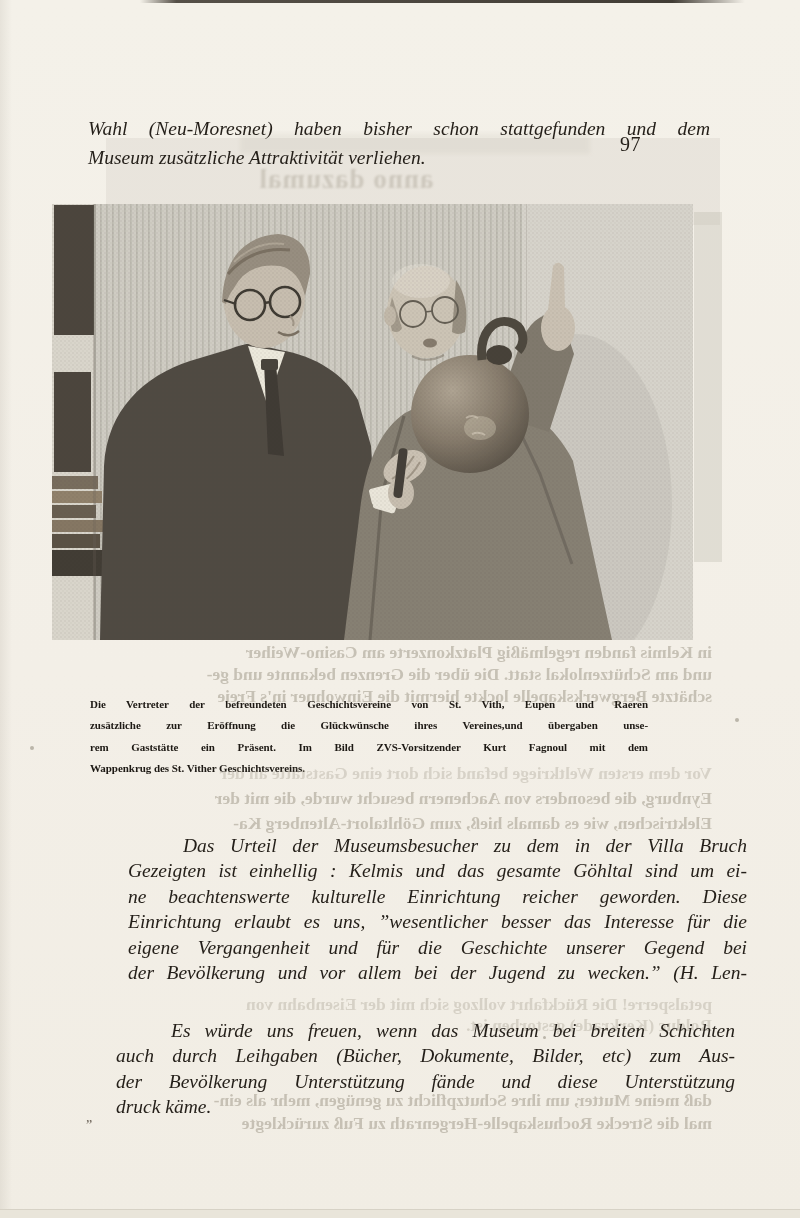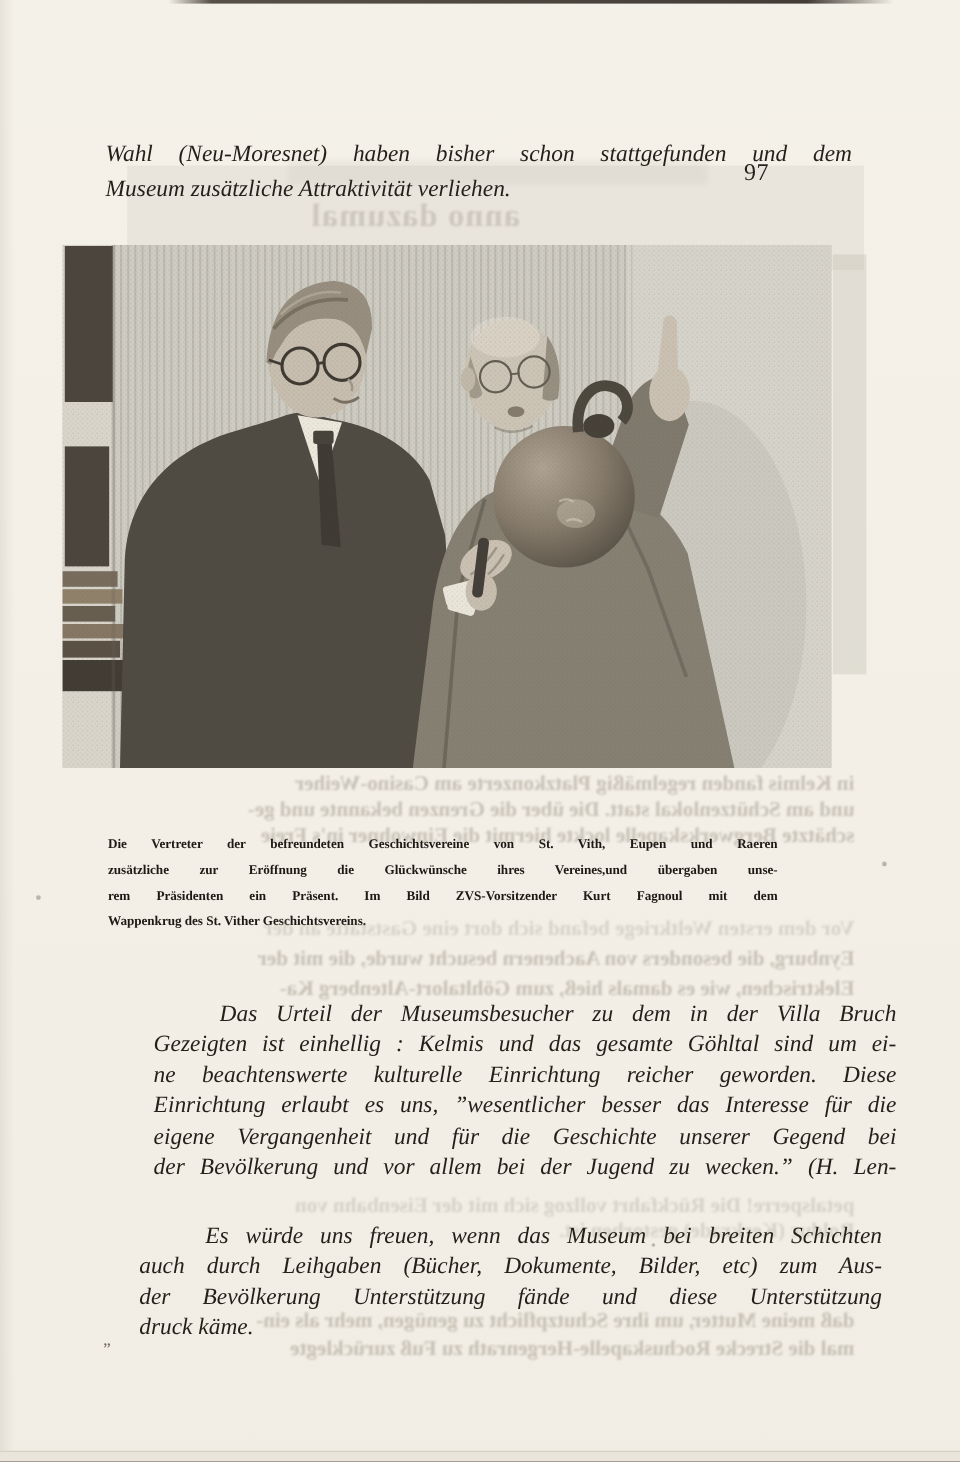--- a/index.html
+++ b/index.html
@@ -171,21 +171,21 @@
     </svg>
   </div>
 
   <div class="ghost full" style="top:641px;">in Kelmis fanden regelmäßig Platzkonzerte am Casino-Weiher</div>
   <div class="ghost full" style="top:663px;">und am Schützenlokal statt. Die über die Grenzen bekannte und ge-</div>
   <div class="ghost full" style="top:685px;">schätzte Bergwerkskapelle lockte hiermit die Einwohner in's Freie</div>
 
   <div class="abs caption">
     <div class="jline">Die Vertreter der befreundeten Geschichtsvereine von St. Vith, Eupen und Raeren</div>
     <div class="jline">zusätzliche zur Eröffnung die Glückwünsche ihres Vereines,und übergaben unse-</div>
-    <div class="jline">rem Präsidenten ein Präsent. Im Bild ZVS-Vorsitzender Kurt Fagnoul mit dem</div>
+    <div class="jline">rem Gaststätte ein Präsent. Im Bild ZVS-Vorsitzender Kurt Fagnoul mit dem</div>
     <div>Wappenkrug des St. Vither Geschichtsvereins.</div>
   </div>
 
   <div class="ghost full weak" style="top:762px;">Vor dem ersten Weltkriege befand sich dort eine Gaststätte an der</div>
   <div class="ghost full" style="top:787px;">Eynburg, die besonders von Aachenern besucht wurde, die mit der</div>
   <div class="ghost full" style="top:812px;">Elektrischen, wie es damals hieß, zum Göhltalort-Altenberg Ka-</div>
 
   <div class="abs textblock para1">
     <div class="jline indent">Das Urteil der Museumsbesucher zu dem in der Villa Bruch</div>
     <div class="jline">Gezeigten ist einhellig : Kelmis und das gesamte Göhltal sind um ei-</div>

